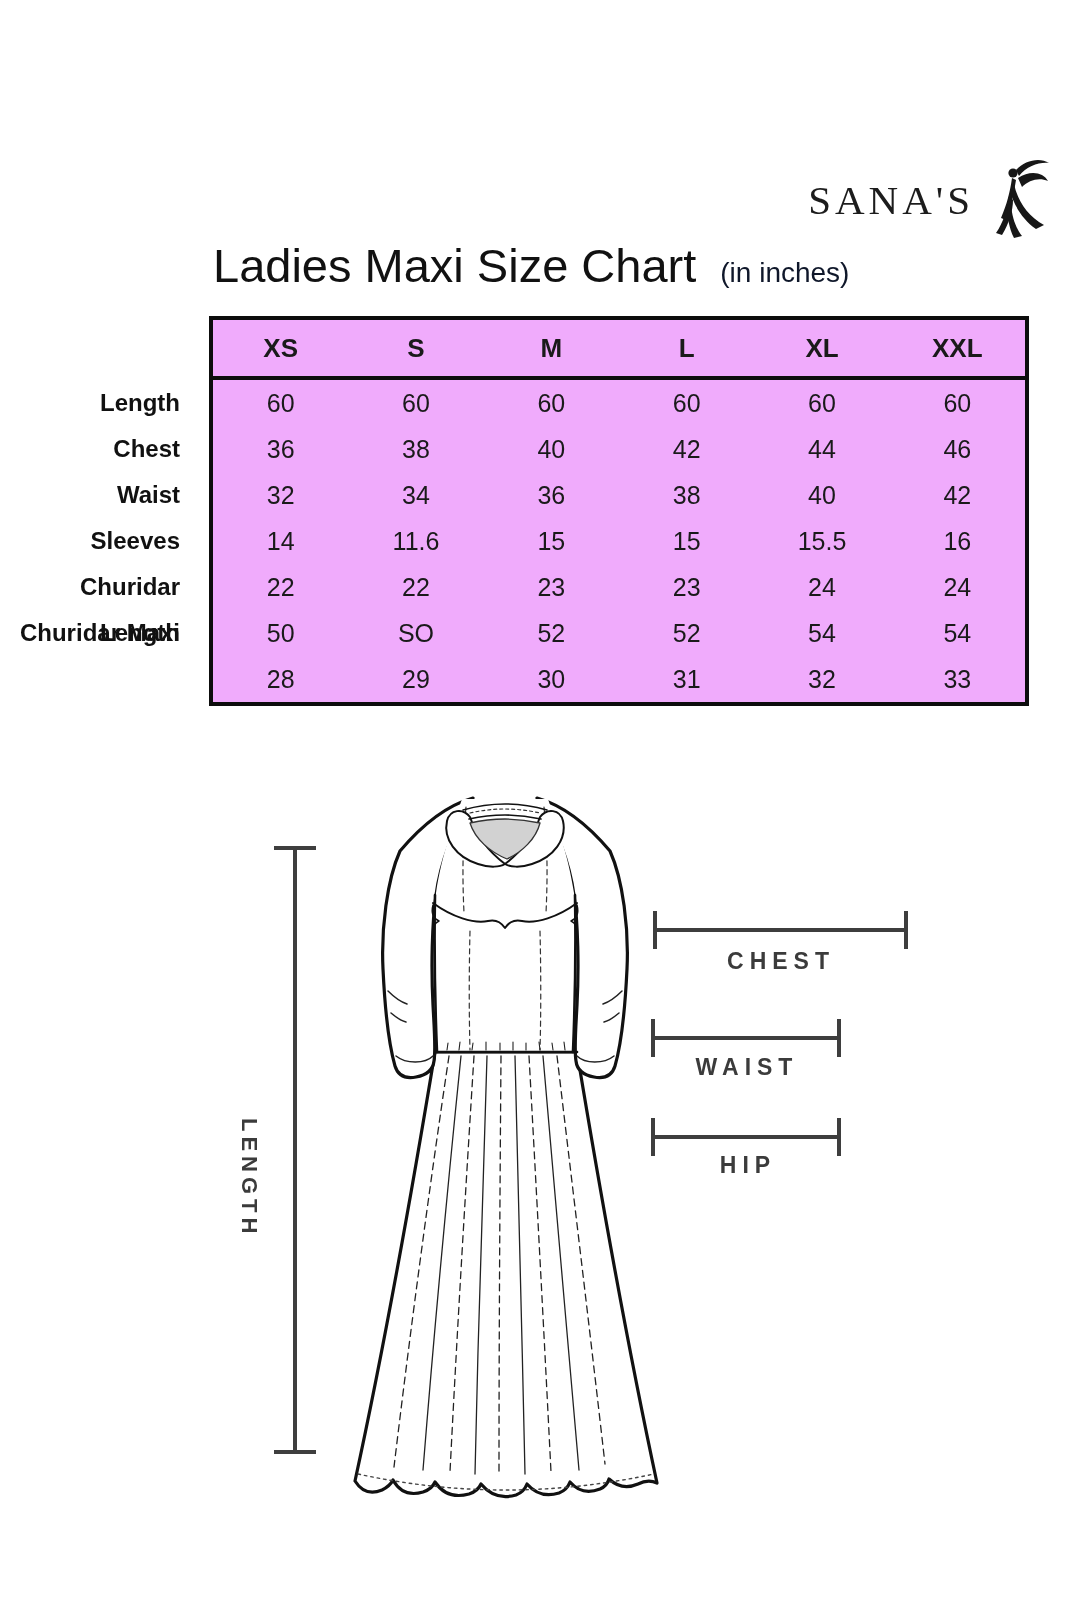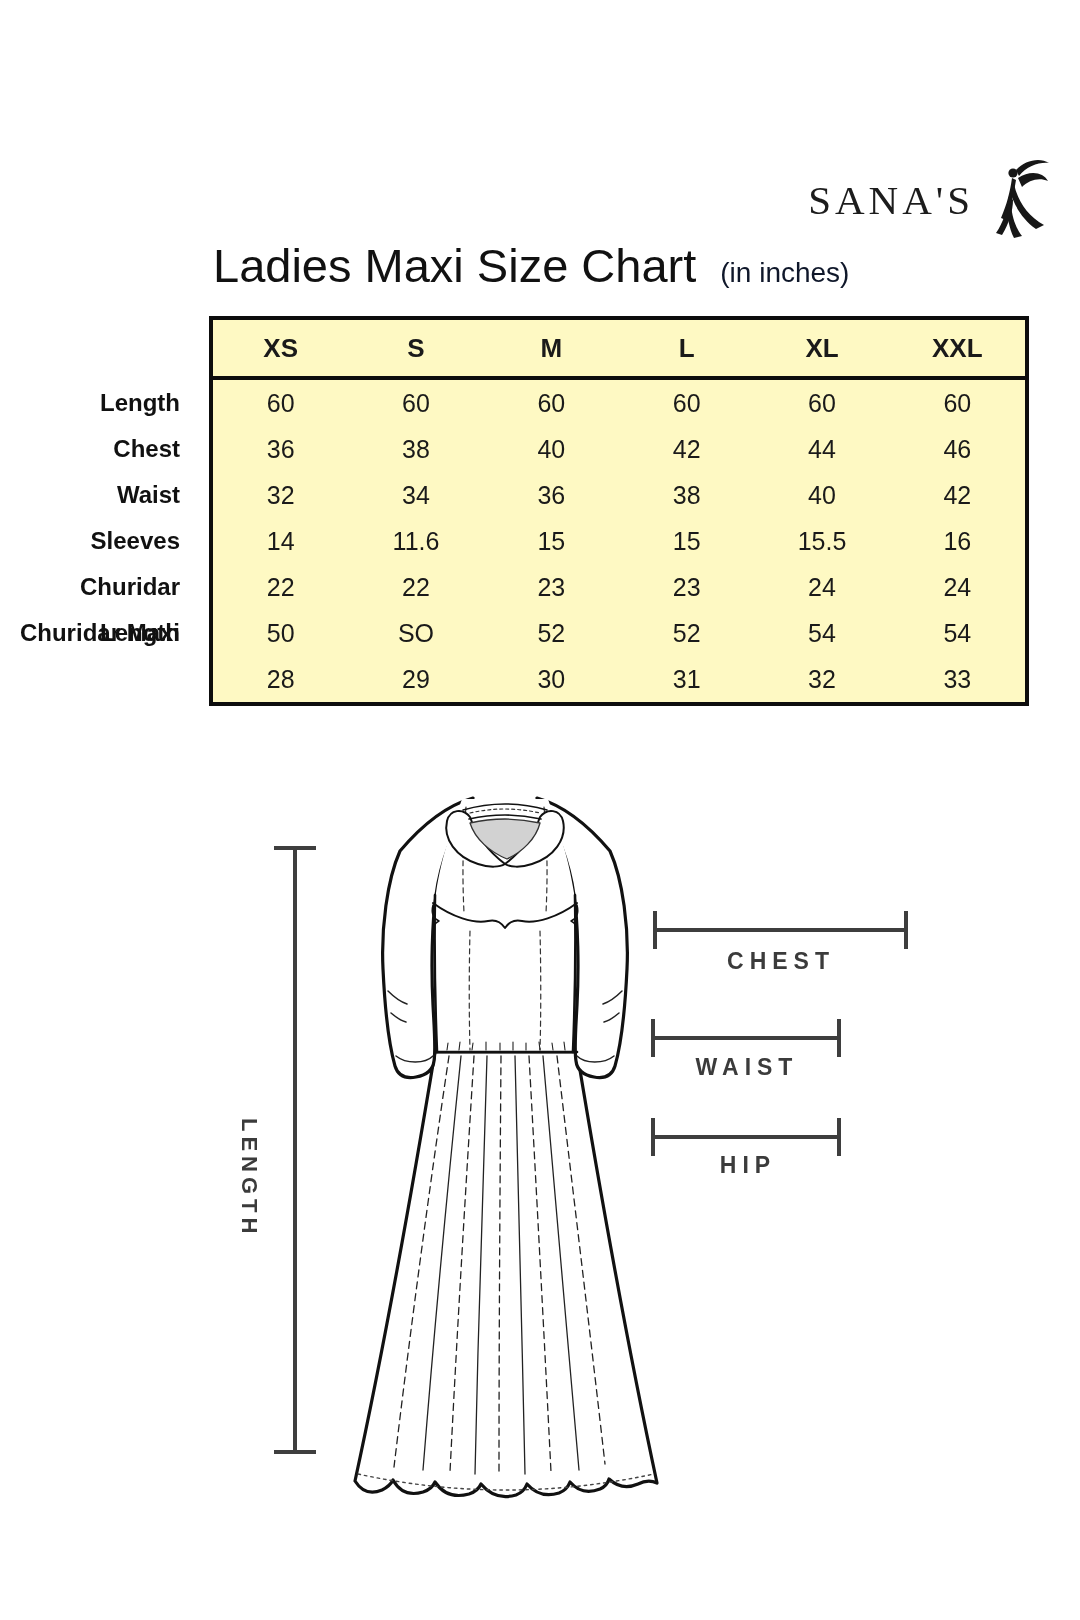--- a/index.html
+++ b/index.html
@@ -15,21 +15,21 @@
     color:#1c1c1c; font-weight:500;
   }
   .logo-icon { width:62px; height:84px; }
 
   
   .title { position:absolute; left:213px; top:238px; display:flex; align-items:baseline; gap:24px; }
   .title-main { font-size:47px; font-weight:400; color:#111; }
   .title-unit { font-size:28px; font-weight:400; color:#0f172a; }
 
   
-  .size-table { position:absolute; left:209px; top:316px; width:820px; border:4px solid #0d0d0d; box-sizing:border-box; background:#fef9c3; }
+  .size-table { position:absolute; left:209px; top:316px; width:820px; border:4px solid #0d0d0d; box-sizing:border-box; background:#f0abfc; }
   .header-row {
     display:grid; grid-template-columns:repeat(6,1fr); height:56px;
     border-bottom:4px solid #0d0d0d; align-items:center; text-align:center;
     font-weight:bold; font-size:26px;
   }
   .body-row {
     display:grid; grid-template-columns:repeat(6,1fr); height:46px;
     align-items:center; text-align:center; font-size:25px;
   }
   .row-labels { position:absolute; left:0; top:380px; width:180px; text-align:right; }

